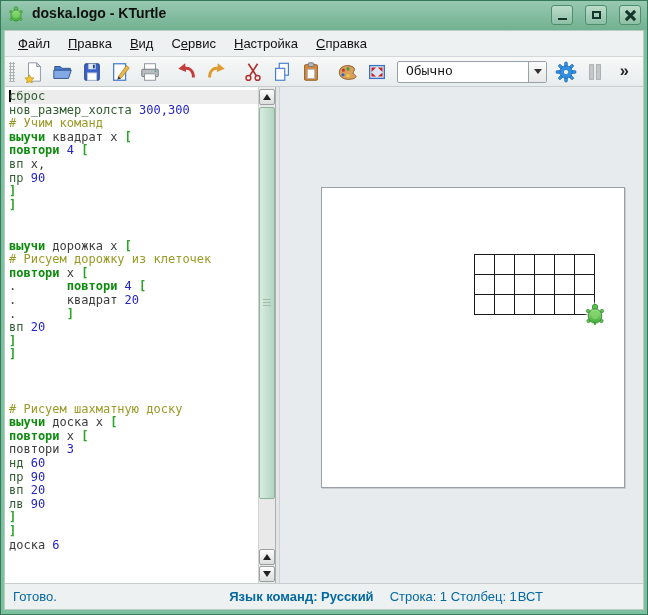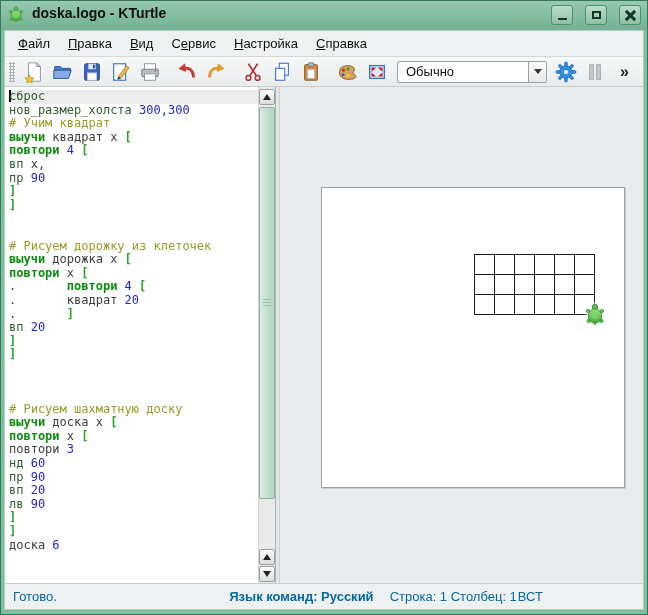--- a/index.html
+++ b/index.html
@@ -20,21 +20,21 @@
   .g-close:before{transform:rotate(45deg);} .g-close:after{transform:rotate(-45deg);}
   
   .content{position:absolute;left:3px;right:3px;top:29px;bottom:4px;background:#eef1f1;
            display:flex;flex-direction:column;border:1px solid #b9cdbf;}
   
   .menubar{height:26px;display:flex;align-items:center;padding:0 4px;font-size:13px;color:#111;
            background:#eef1f1;border-bottom:1px solid #d4d8d8;flex:0 0 auto;}
   .menu-item{padding:3px 9px;white-space:nowrap;}
   
   .toolbar{height:30px;display:flex;align-items:center;background:linear-gradient(#f7f9f9,#e8ecec);
-           border-bottom:1px solid #c8cdcd;padding:0 4px;flex:0 0 auto;}
+           border-bottom:1px solid #c8cdcd;padding:0 4px;flex:0 0 auto;font-family:Liberation Mono, monospace;}
   .tb-handle{width:6px;height:20px;margin:0 4px 0 0;background-image:radial-gradient(#aab2b2 1px,transparent 1.2px);
              background-size:3px 3px;}
   .tb-btn{width:29px;height:26px;display:flex;align-items:center;justify-content:center;flex:0 0 auto;}
   .tb-gap{width:8px;flex:0 0 auto;}
   .combo{width:150px;height:22px;background:#fff;border:1px solid #98a0a8;border-radius:2px;
          position:relative;display:flex;align-items:center;padding-left:8px;font-size:13px;color:#111;margin-left:6px;}
   .combo-arrow{position:absolute;right:0;top:0;width:18px;height:100%;border-left:1px solid #98a0a8;
                display:flex;align-items:center;justify-content:center;background:linear-gradient(#fbfbfb,#e8e8e8);}
   .combo-arrow i{width:0;height:0;border-left:4px solid transparent;border-right:4px solid transparent;border-top:5px solid #333;}
   .chevron{margin-left:auto;margin-right:10px;font-size:16px;font-weight:bold;color:#222;}
@@ -257,31 +257,31 @@
 
       <span class="chevron">»</span>
     </div>
 
     <div class="main">
 
       <div class="editor">
         <div class="code" id="code">
             <div class="cl hl"><span class="caret"></span><span class="cmd">сброс</span></div>
             <div class="cl"><span class="cmd">нов_размер_холста</span><span class="pln"> </span><span class="num">300,300</span></div>
-            <div class="cl"><span class="com"># Учим квадрат</span></div>
+            <div class="cl"><span class="com"># Учим команд</span></div>
             <div class="cl"><span class="kw">выучи</span><span class="pln"> квадрат х </span><span class="br">[</span></div>
             <div class="cl"><span class="kw">повтори</span><span class="pln"> </span><span class="num">4</span><span class="pln"> </span><span class="br">[</span></div>
             <div class="cl"><span class="cmd">вп</span><span class="pln"> х,</span></div>
             <div class="cl"><span class="cmd">пр</span><span class="pln"> </span><span class="num">90</span></div>
             <div class="cl"><span class="br">]</span></div>
             <div class="cl"><span class="br">]</span></div>
             <div class="cl"></div>
             <div class="cl"></div>
+            <div class="cl"><span class="kw">выучи</span><span class="pln"> дорожка х </span><span class="br">[</span></div>
             <div class="cl"><span class="com"># Рисуем дорожку из клеточек</span></div>
-            <div class="cl"><span class="kw">выучи</span><span class="pln"> дорожка х </span><span class="br">[</span></div>
             <div class="cl"><span class="kw">повтори</span><span class="pln"> х </span><span class="br">[</span></div>
             <div class="cl"><span class="pln">.       </span><span class="kw">повтори</span><span class="pln"> </span><span class="num">4</span><span class="pln"> </span><span class="br">[</span></div>
             <div class="cl"><span class="pln">.       квадрат </span><span class="num">20</span></div>
             <div class="cl"><span class="pln">.       </span><span class="br">]</span></div>
             <div class="cl"><span class="cmd">вп</span><span class="pln"> </span><span class="num">20</span></div>
             <div class="cl"><span class="br">]</span></div>
             <div class="cl"><span class="br">]</span></div>
             <div class="cl"></div>
             <div class="cl"></div>
             <div class="cl"></div>

